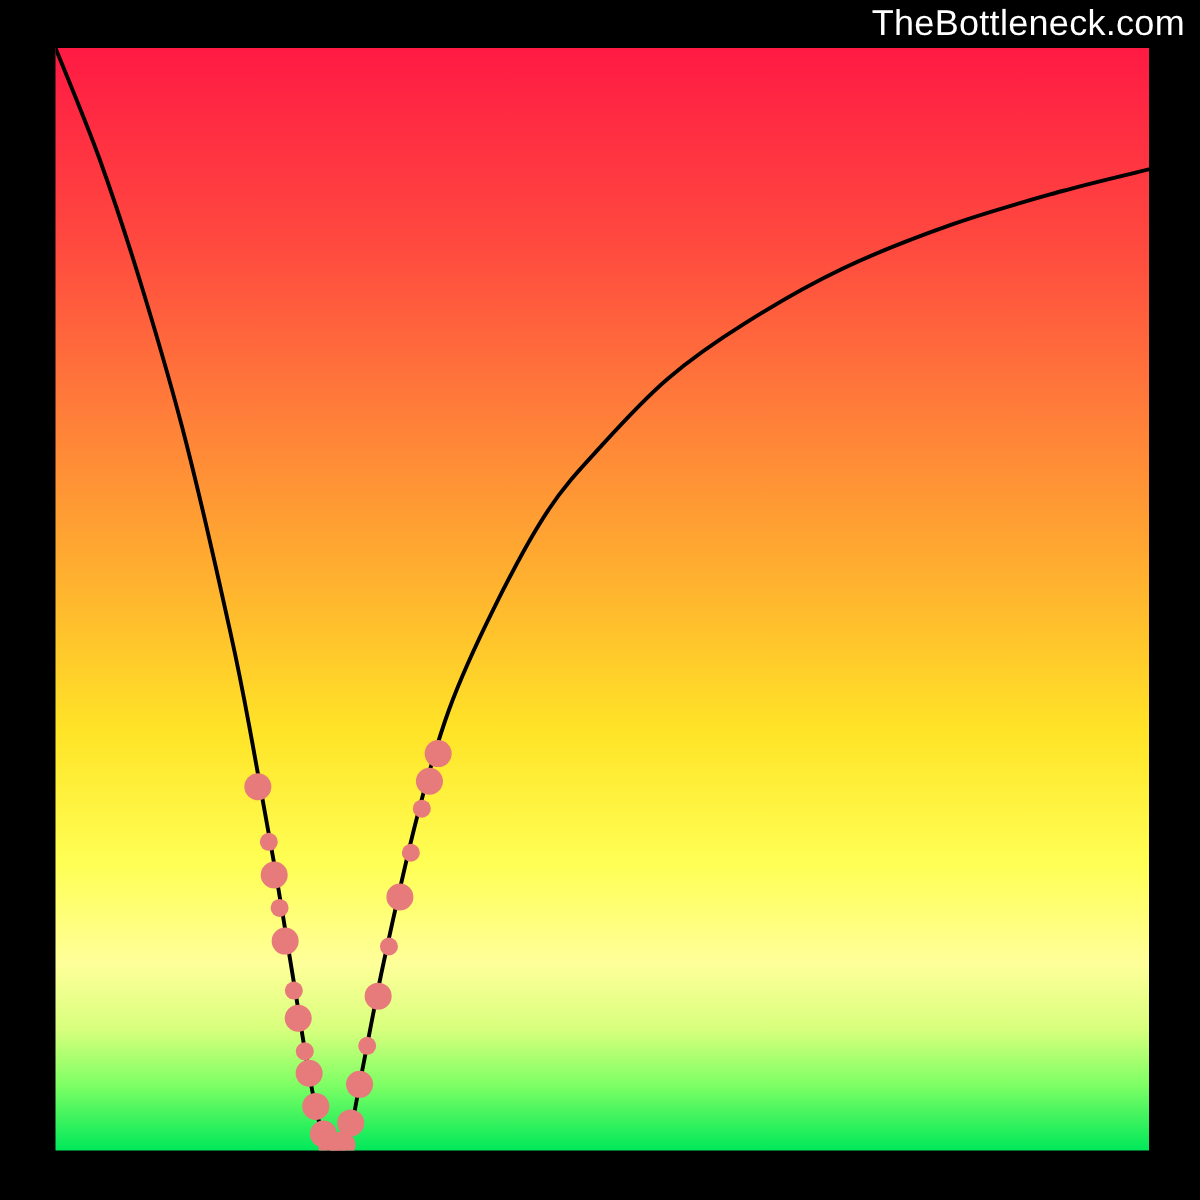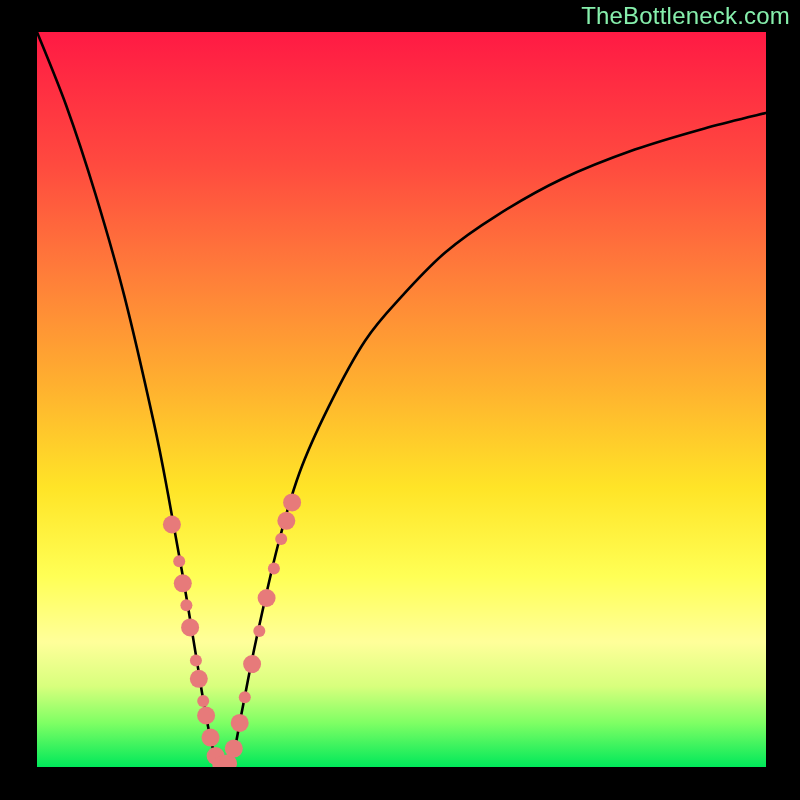--- a/index.html
+++ b/index.html
@@ -28,21 +28,21 @@
       #ffb02f 48%,
       #ffe427 62%,
       #ffff55 74%,
       #ffff9a 83%,
       #d8ff7d 89%,
       #7fff64 94%,
       #00e85a 100%);
   }
   .watermark {
     position: absolute;
-    color: #86efac;
+    color: #ffffff;
     font-size: 24px;
     font-weight: 500;
     letter-spacing: 0.2px;
     user-select: none;
   }
   svg.curve {
     position: absolute;
     left: 0;
     top: 0;
   }

